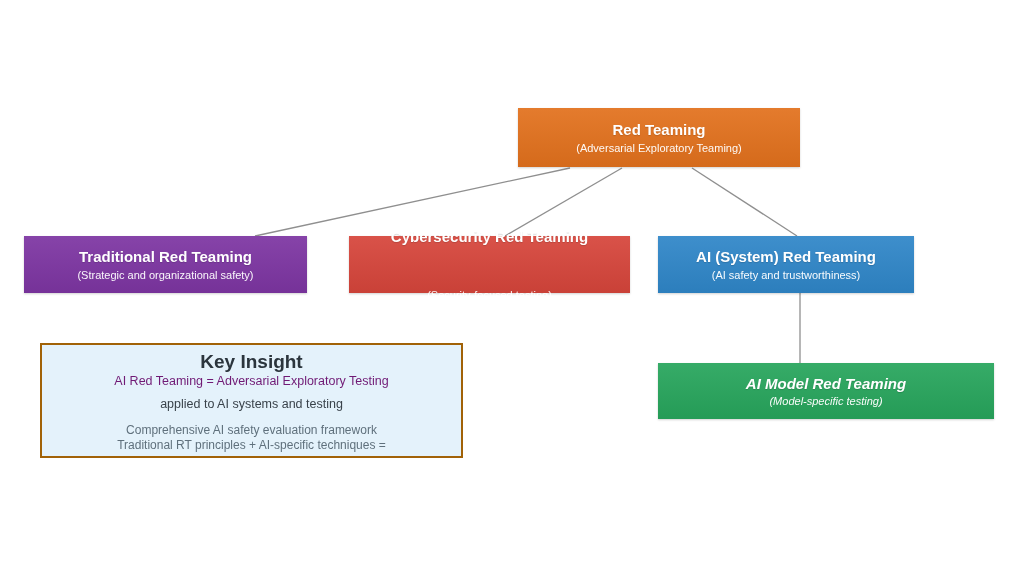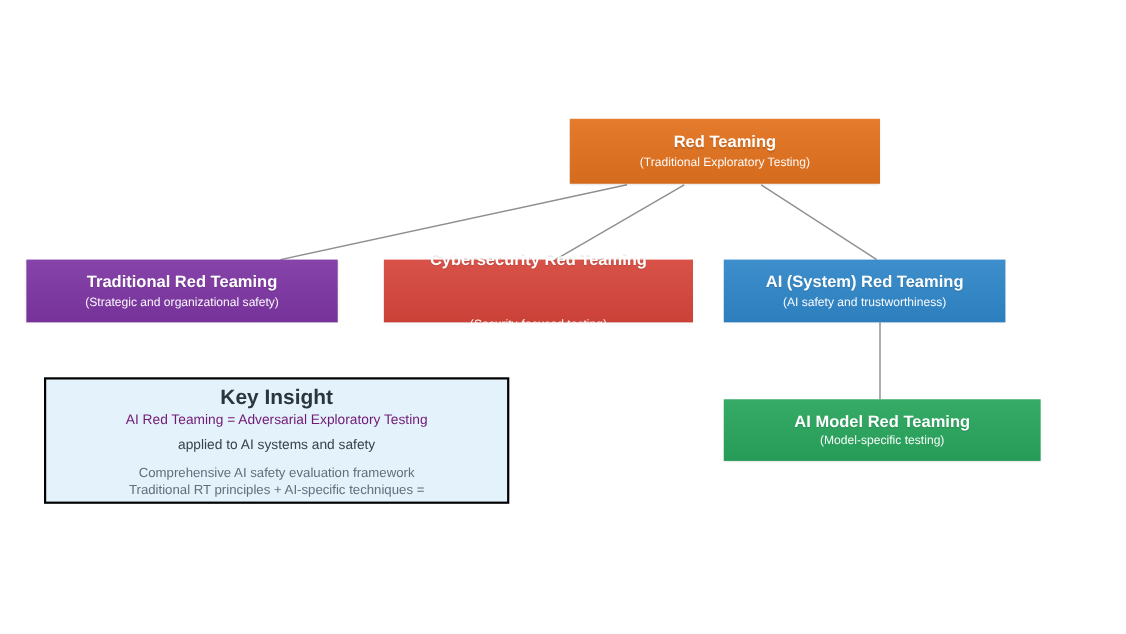--- a/index.html
+++ b/index.html
@@ -43,30 +43,30 @@
   }
   .node-sub {
     font-size: 11px;
     margin-top: 2px;
     color: rgba(255,255,255,0.96);
   }
   #node-root          { left: 518px; top: 108px; width: 282px; height: 59px; }
   #node-traditional   { left: 24px;  top: 236px; width: 283px; height: 57px; }
   #node-cybersecurity { left: 349px; top: 236px; width: 281px; height: 57px; gap: 40px; }
   #node-ai-system     { left: 658px; top: 236px; width: 256px; height: 57px; }
-  #node-ai-model      { left: 658px; top: 363px; width: 288px; height: 56px; }
+  #node-ai-model      { left: 658px; top: 363px; width: 336px; height: 56px; font-style: italic; }
 
   #key-insight {
     position: absolute;
     left: 40px;
     top: 343px;
     width: 423px;
     height: 115px;
     box-sizing: border-box;
-    border: 2px solid #000000;
+    border: 2px solid #a16207;
     background: #E4F2FB;
     text-align: center;
     padding-top: 7px;
   }
   .ki-title {
     font-size: 19px;
     font-weight: bold;
     color: #2b353d;
     line-height: 1.1;
   }
@@ -93,21 +93,21 @@
 
   <svg id="connectors" viewBox="0 0 1024 576" xmlns="http://www.w3.org/2000/svg">
     <line x1="570" y1="168" x2="255" y2="236" stroke="#8f8f8f" stroke-width="1.3"></line>
     <line x1="622" y1="168" x2="505" y2="236" stroke="#8f8f8f" stroke-width="1.3"></line>
     <line x1="692" y1="168" x2="797" y2="236" stroke="#8f8f8f" stroke-width="1.3"></line>
     <line x1="800" y1="293" x2="800" y2="363" stroke="#8f8f8f" stroke-width="1.3"></line>
   </svg>
 
   <div class="node" id="node-root" style="background-color: rgb(226, 113, 29);">
     <div class="node-title">Red Teaming</div>
-    <div class="node-sub">(Traditional Exploratory Testing)</div>
+    <div class="node-sub">(Adversarial Exploratory Teaming)</div>
   </div>
 
   <div class="node" id="node-traditional" style="background-color: rgb(125, 53, 162);">
     <div class="node-title">Traditional Red Teaming</div>
     <div class="node-sub">(Strategic and organizational safety)</div>
   </div>
 
   <div class="node" id="node-cybersecurity" style="background-color: rgb(214, 69, 59);">
     <div class="node-title">Cybersecurity Red Teaming</div>
     <div class="node-sub">(Security-focused testing)</div>
@@ -119,20 +119,20 @@
   </div>
 
   <div class="node" id="node-ai-model" style="background-color: rgb(39, 165, 92);">
     <div class="node-title">AI Model Red Teaming</div>
     <div class="node-sub">(Model-specific testing)</div>
   </div>
 
   <div id="key-insight">
     <div class="ki-title">Key Insight</div>
     <div class="ki-line-dark">AI Red Teaming = Adversarial Exploratory Testing</div>
-    <div class="ki-line-dark2">applied to AI systems and safety</div>
+    <div class="ki-line-dark2">applied to AI systems and testing</div>
     <div class="ki-group">
       <div class="ki-line-light">Comprehensive AI safety evaluation framework</div>
       <div class="ki-line-light">Traditional RT principles + AI-specific techniques =</div>
     </div>
   </div>
 
 </div>
 
 </body></html>

